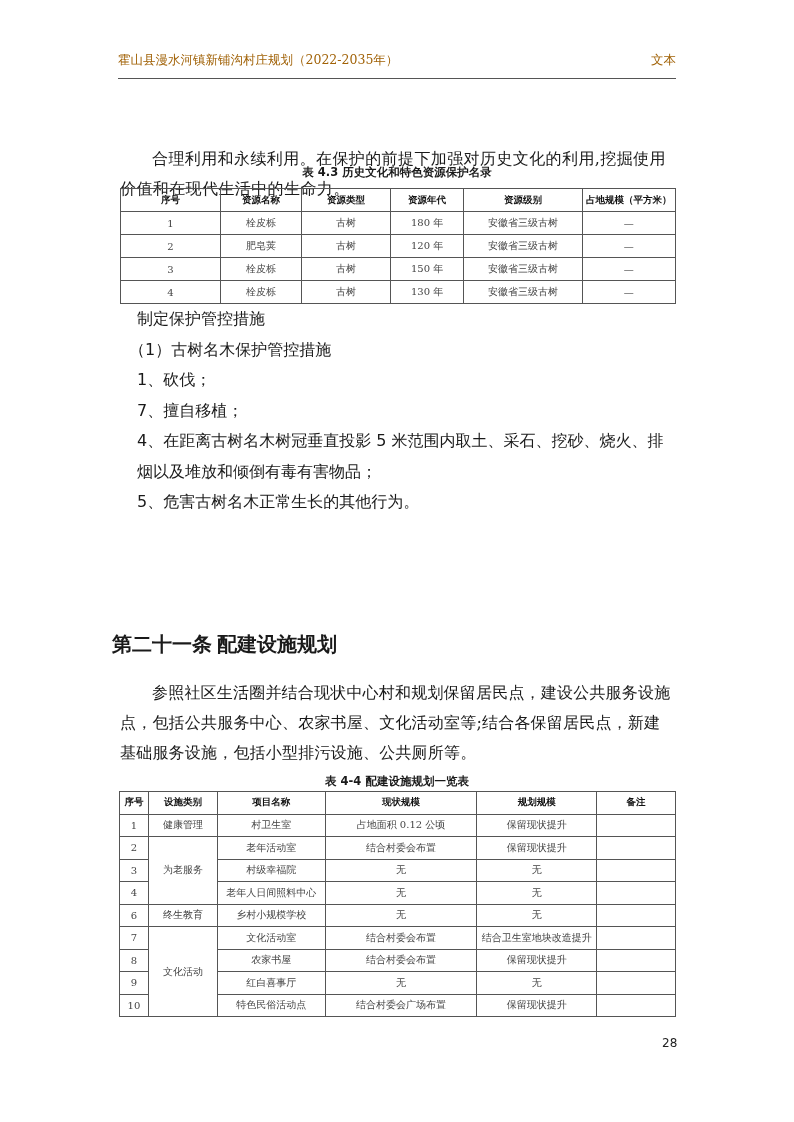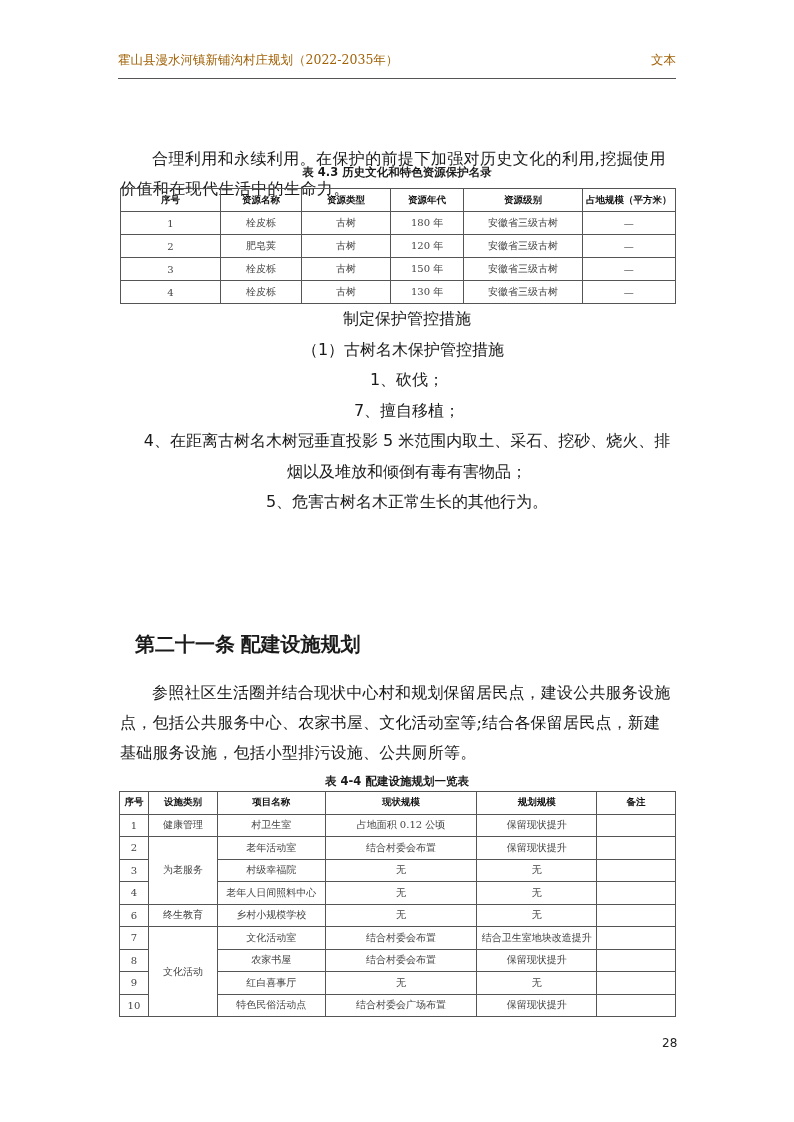--- a/index.html
+++ b/index.html
@@ -23,22 +23,22 @@
   th { font-weight: bold; color: #111; font-family: "DejaVu Sans", "Liberation Sans", sans-serif; font-size: 9.5px; }
   .t1 { left: 120px; top: 188px; width: 556px; }
   .t1 tr { height: 23px; }
   .t2 { left: 119px; top: 791px; width: 557px; }
   .t2 tr { height: 22.5px; }
 
   .list { position: absolute; left: 137px; width: 540px; font-size: 16px; line-height: 30.5px;
           font-family: "DejaVu Sans", "Liberation Sans", sans-serif; }
   .list div { white-space: nowrap; }
   .list .wrap { white-space: normal; }
-  .section-title { position: absolute; left: 135px; top: 631px; font-size: 20px; font-weight: bold;
-                   font-family: Liberation Sans, sans-serif; }
+  .section-title { position: absolute; left: 112px; top: 631px; font-size: 20px; font-weight: bold;
+                   font-family: Liberation Serif, serif; }
   .para2 { top: 678px; text-indent: 2em; letter-spacing: 0.2px; }
   .page-num { position: absolute; left: 662px; top: 1036px; font-size: 12px;
               font-family: "DejaVu Sans", "Liberation Sans", sans-serif; color: #222; }
 </style>
 </head>
 <body>
 
 <div class="header">
   <span class="left">霍山县漫水河镇新铺沟村庄规划（2022-2035年）</span>
   <span class="right">文本</span>
@@ -94,21 +94,21 @@
     <td>4</td>
     <td>栓皮栎</td>
     <td>古树</td>
     <td>130 年</td>
     <td>安徽省三级古树</td>
     <td>—</td>
   </tr>
 </tbody>
   </table>
 
-<div class="list" style="top:304px;text-align:center;">
+<div class="list" style="top:304px;">
   <div>制定保护管控措施</div>
   <div style="margin-left:-8px;">（1）古树名木保护管控措施</div>
   <div>1、砍伐；</div>
   <div>7、擅自移植；</div>
   <div class="wrap">4、在距离古树名木树冠垂直投影 5 米范围内取土、采石、挖砂、烧火、排烟以及堆放和倾倒有毒有害物品；</div>
   <div>5、危害古树名木正常生长的其他行为。</div>
 </div>
 
 <div class="section-title">第二十一条  配建设施规划</div>
 <div class="body-text para2">参照社区生活圈并结合现状中心村和规划保留居民点，建设公共服务设施点，包括公共服务中心、农家书屋、文化活动室等;结合各保留居民点，新建基础服务设施，包括小型排污设施、公共厕所等。</div>

